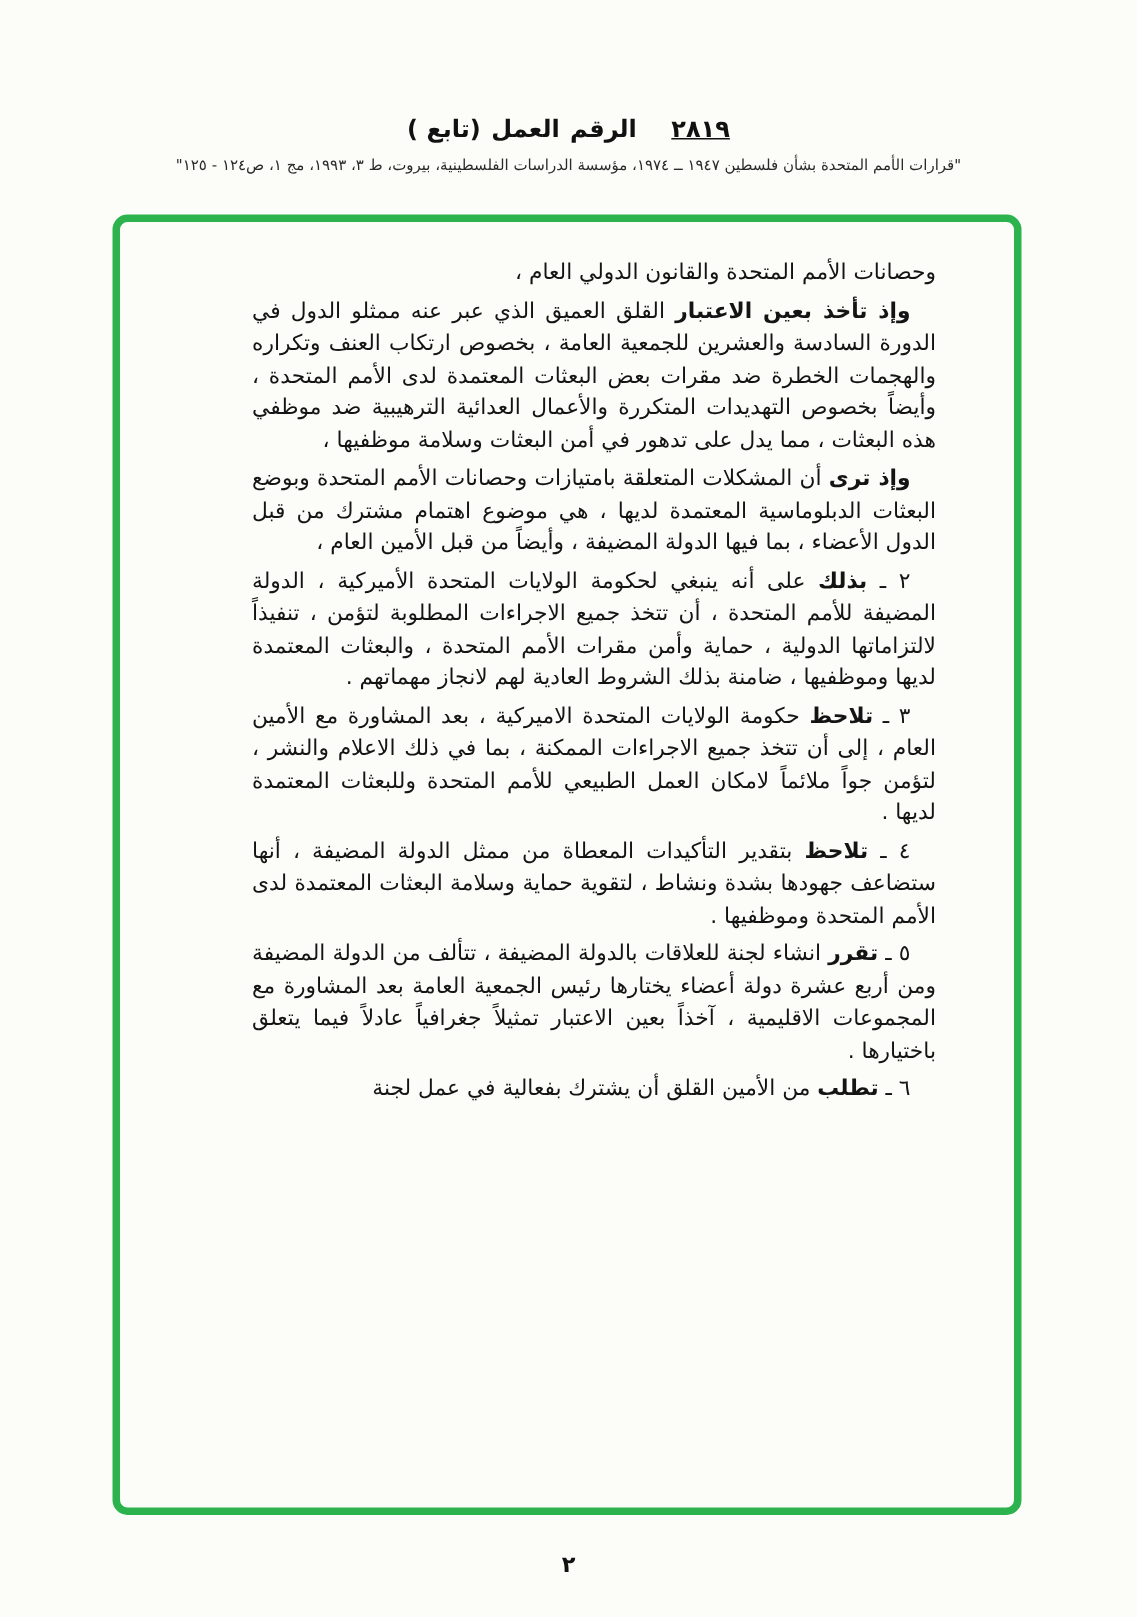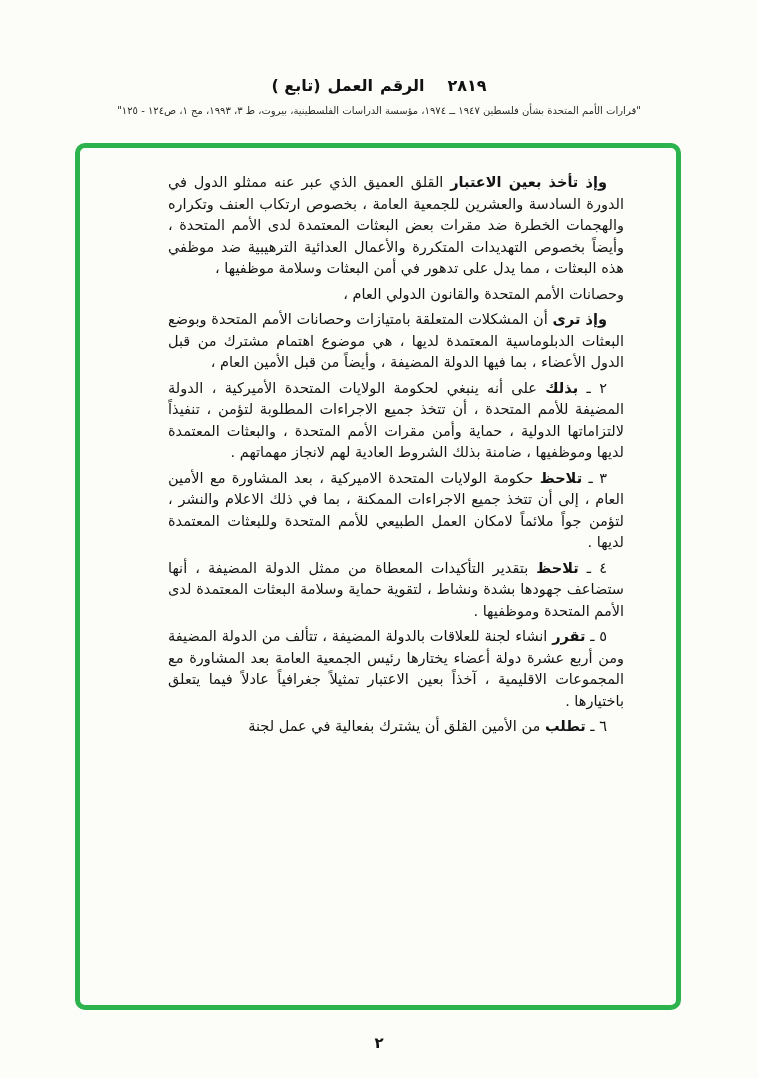--- a/index.html
+++ b/index.html
@@ -28,21 +28,21 @@
     display: flex;
     direction: ltr;
     justify-content: center;
     align-items: baseline;
     gap: 7px;
     font-weight: 700;
     font-size: 16px;
     letter-spacing: .3px;
     color: #111;
   }
-  .header-title .title-num { margin-left: 16px; }
+  .header-title .title-num { margin-left: 16px; text-decoration: underline; }
   .header-source {
     margin-top: 10px;
     direction: rtl;
     text-align: center;
     font-size: 10px;
     color: #2a2a2a;
     letter-spacing: .1px;
   }
   
   .frame {
@@ -94,30 +94,30 @@
       <span>العمل</span>
       <span>الرقم</span>
       <span class="title-num">٢٨١٩</span>
     </div>
     <div class="header-source">"قرارات الأمم المتحدة بشأن فلسطين ١٩٤٧ ــ ١٩٧٤، مؤسسة الدراسات الفلسطينية، بيروت، ط ٣، ١٩٩٣، مج ١، ص١٢٤ - ١٢٥"</div>
   </div>
 
   <div class="frame" style="border-color: rgb(44, 179, 77);">
     <div class="textcol">
 
+      <p class="para">
+        <span class="num"></span>
+        <span class="lead"></span>
+        <span>وحصانات الأمم المتحدة والقانون الدولي العام ،</span>
+      </p>
+
       <p class="para indent">
         <span class="num"></span>
         <span class="lead">وإذ تأخذ بعين الاعتبار</span>
         <span>القلق العميق الذي عبر عنه ممثلو الدول في الدورة السادسة والعشرين للجمعية العامة ، بخصوص ارتكاب العنف وتكراره والهجمات الخطرة ضد مقرات بعض البعثات المعتمدة لدى الأمم المتحدة ، وأيضاً بخصوص التهديدات المتكررة والأعمال العدائية الترهيبية ضد موظفي هذه البعثات ، مما يدل على تدهور في أمن البعثات وسلامة موظفيها ،</span>
-      </p>
-
-      <p class="para">
-        <span class="num"></span>
-        <span class="lead"></span>
-        <span>وحصانات الأمم المتحدة والقانون الدولي العام ،</span>
       </p>
 
       <p class="para indent">
         <span class="num"></span>
         <span class="lead">وإذ ترى</span>
         <span>أن المشكلات المتعلقة بامتيازات وحصانات الأمم المتحدة وبوضع البعثات الدبلوماسية المعتمدة لديها ، هي موضوع اهتمام مشترك من قبل الدول الأعضاء ، بما فيها الدولة المضيفة ، وأيضاً من قبل الأمين العام ،</span>
       </p>
 
 
       <p class="para indent">

